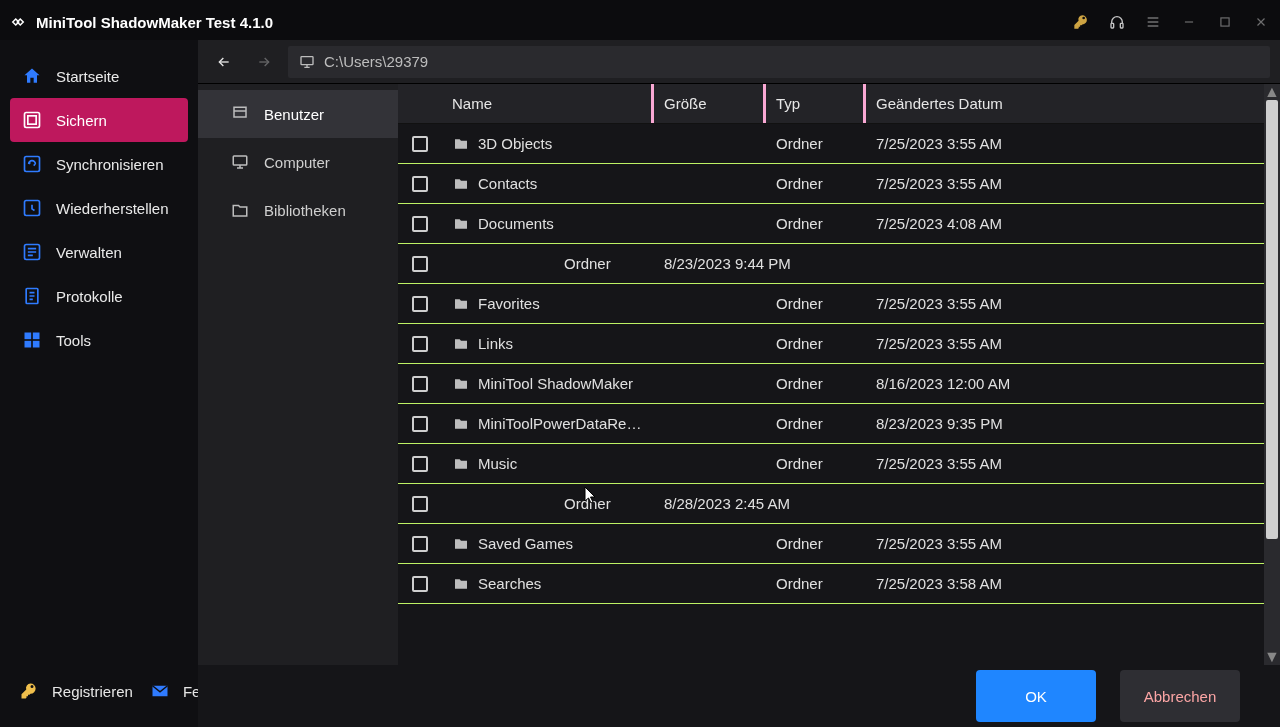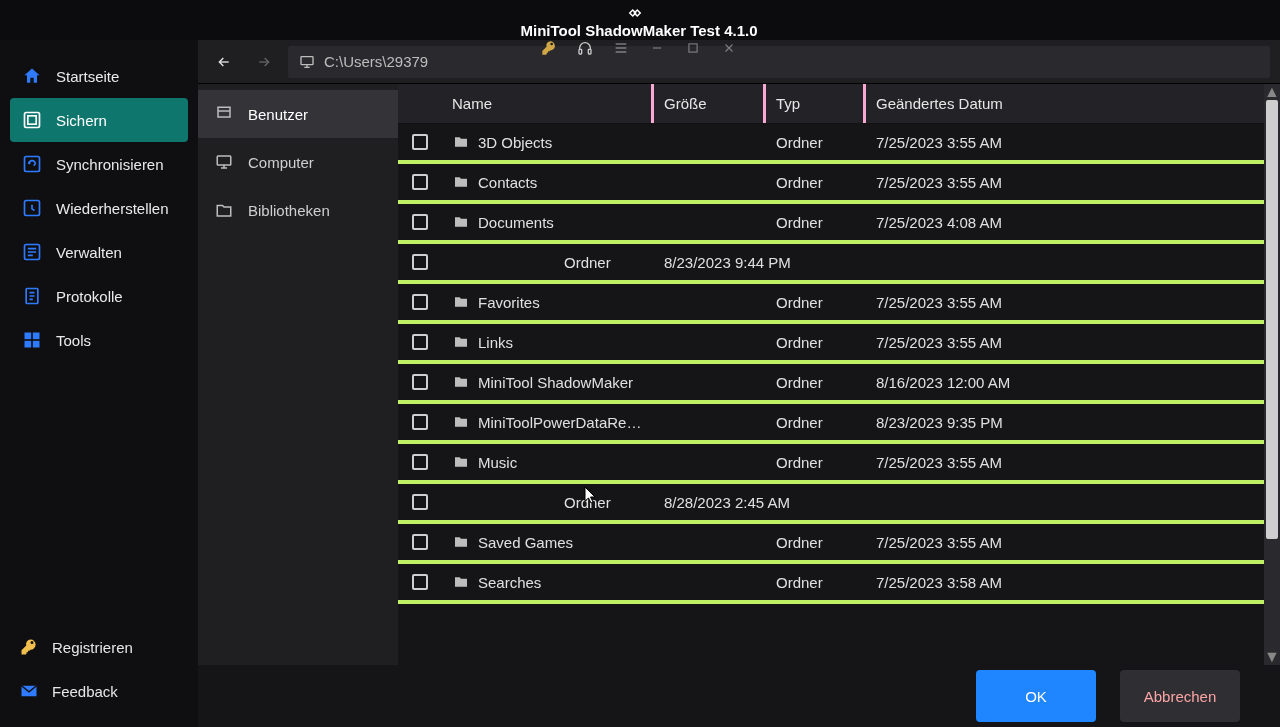--- a/index.html
+++ b/index.html
@@ -1,67 +1,67 @@
 <!DOCTYPE html>
 <html><head>
 <meta charset="utf-8">
 <style>
   * { box-sizing: border-box; margin: 0; padding: 0; }
   html, body { width: 1280px; height: 727px; overflow: hidden; font-family: "Segoe UI", Arial, sans-serif; background: #000; color: #e6e6e6; }
   .window { width: 1280px; height: 727px; background: #0c0c0e; display: flex; flex-direction: column; }
 
   
-  .titlebar { height: 40px; display: flex; align-items: center; padding: 4px 10px 0 8px; color: #fff; flex-direction: column; }
+  .titlebar { height: 40px; display: flex; align-items: center; padding: 4px 10px 0 8px; color: #fff; }
   .titlebar .logo { width: 20px; height: 20px; display: flex; align-items: center; justify-content: center; margin-right: 8px; }
   .titlebar .app-title { font-size: 15px; font-weight: 600; }
   .titlebar .spacer { flex: 1; }
   .titlebar .tb-icons { display: flex; align-items: center; gap: 18px; }
   .tb-ic { width: 18px; height: 18px; display: flex; align-items: center; justify-content: center; opacity: .85; }
   .tb-ic.dim { opacity: .45; }
   .tb-ic.key svg { color: #f0bf4c; }
 
   
   .body { flex: 1; display: flex; min-height: 0; }
   .sidebar { width: 198px; background: #0f0f12; padding: 14px 10px 14px 10px; display: flex; flex-direction: column; }
   .nav { display: flex; flex-direction: column; gap: 0; }
   .nav-item { display: flex; align-items: center; height: 44px; padding: 0 10px; border-radius: 4px; color: #eaeaea; font-size: 15px; cursor: pointer; }
   .nav-item .nic { width: 24px; height: 24px; display: flex; align-items: center; justify-content: center; margin-right: 12px; color: #2f7bff; }
-  .nav-item.active { background: #0f766e; color: #fff; }
+  .nav-item.active { background: #be185d; color: #fff; }
   .nav-item.active .nic { color: #fff; }
-  .sidebar .bottom { margin-top: auto; display: flex; flex-direction: column; }
+  .sidebar .bottom { margin-top: auto; display: flex; }
   .bottom .bitem { display: flex; align-items: center; height: 44px; padding: 0 8px; color: #e6e6e6; font-size: 15px; cursor: pointer; }
   .bitem .bic { width: 22px; height: 22px; margin-right: 12px; display: flex; align-items: center; justify-content: center; }
 
   
   .main { flex: 1; background: #151518; display: flex; flex-direction: column; min-width: 0; }
   .toolbar { height: 44px; display: flex; align-items: center; padding: 0 10px; background: #1f1f22; border-bottom: 1px solid #000; gap: 8px; }
   .tbtn { width: 32px; height: 32px; display: flex; align-items: center; justify-content: center; color: #cfcfcf; cursor: pointer; }
   .tbtn.disabled { opacity: .35; cursor: default; }
   .addrbox { flex: 1; height: 32px; background: #2a2a2e; border-radius: 2px; display: flex; align-items: center; padding: 0 10px; color: #bdbdbd; font-size: 15px; }
   .addrbox .pic { width: 18px; height: 18px; margin-right: 8px; display: flex; align-items: center; justify-content: center; color: #bdbdbd; }
 
   .content { flex: 1; display: flex; min-height: 0; }
   .tree { width: 200px; background: #1f1f22; display: flex; flex-direction: column; padding-top: 6px; }
-  .tree-item { height: 48px; display: flex; align-items: center; padding: 0 16px; color: #cfcfcf; font-size: 15px; cursor: pointer; gap: 14px; }
+  .tree-item { height: 48px; display: flex; align-items: center; padding: 0 32px; color: #cfcfcf; font-size: 15px; cursor: pointer; gap: 14px; }
   .tree-item.active { background: #333338; color: #fff; }
   .tree-item .tic { width: 20px; height: 20px; display: flex; align-items: center; justify-content: center; }
 
   .filepanel { flex: 1; display: flex; min-width: 0; }
   .filelist { flex: 1; display: flex; flex-direction: column; min-width: 0; }
   .headerrow { height: 40px; display: flex; align-items: center; background: #232327; border-bottom: 1px solid #111; font-size: 15px; color: #e6e6e6; }
   .hcell { padding: 0 10px; border-right: 3px solid #f9a8d4; height: 100%; display: flex; align-items: center; }
   .hcell:last-child { border-right: none; }
   .col-chk { width: 44px; justify-content: center; border-right: none; }
   .col-name { flex: 0 0 212px; }
   .col-size { flex: 0 0 112px; }
   .col-type { flex: 0 0 100px; }
   .col-date { flex: 1; }
 
   .rows { flex: 1; overflow: hidden; }
-  .row { height: 40px; display: flex; align-items: center; border-bottom: 4px solid #bef264; font-size: 15px; color: #e0e0e0; }
+  .row { height: 40px; display: flex; align-items: center; border-bottom: 1px solid #bef264; font-size: 15px; color: #e0e0e0; }
   .rcell { padding: 0 10px; height: 100%; display: flex; align-items: center; overflow: hidden; white-space: nowrap; text-overflow: ellipsis; }
   .rcell.col-name { gap: 8px; }
   .chk { width: 16px; height: 16px; border: 2px solid #cfcfcf; border-radius: 2px; display: inline-block; }
   .ficon { width: 18px; height: 18px; display: flex; align-items: center; justify-content: center; color: #bdbdbd; flex-shrink: 0; }
   .fname { overflow: hidden; text-overflow: ellipsis; white-space: nowrap; }
 
   .vscroll { width: 16px; background: #2a2a2e; display: flex; flex-direction: column; align-items: stretch; }
   .vscroll .arrow { height: 16px; display:flex; align-items:center; justify-content:center; color:#888; }
   .vscroll .track { flex: 1; background: #2a2a2e; position: relative; }
   .vscroll .thumb { position: absolute; left: 2px; right: 2px; top: 0; height: 80%; background: #cfcfcf; border-radius: 2px; }

